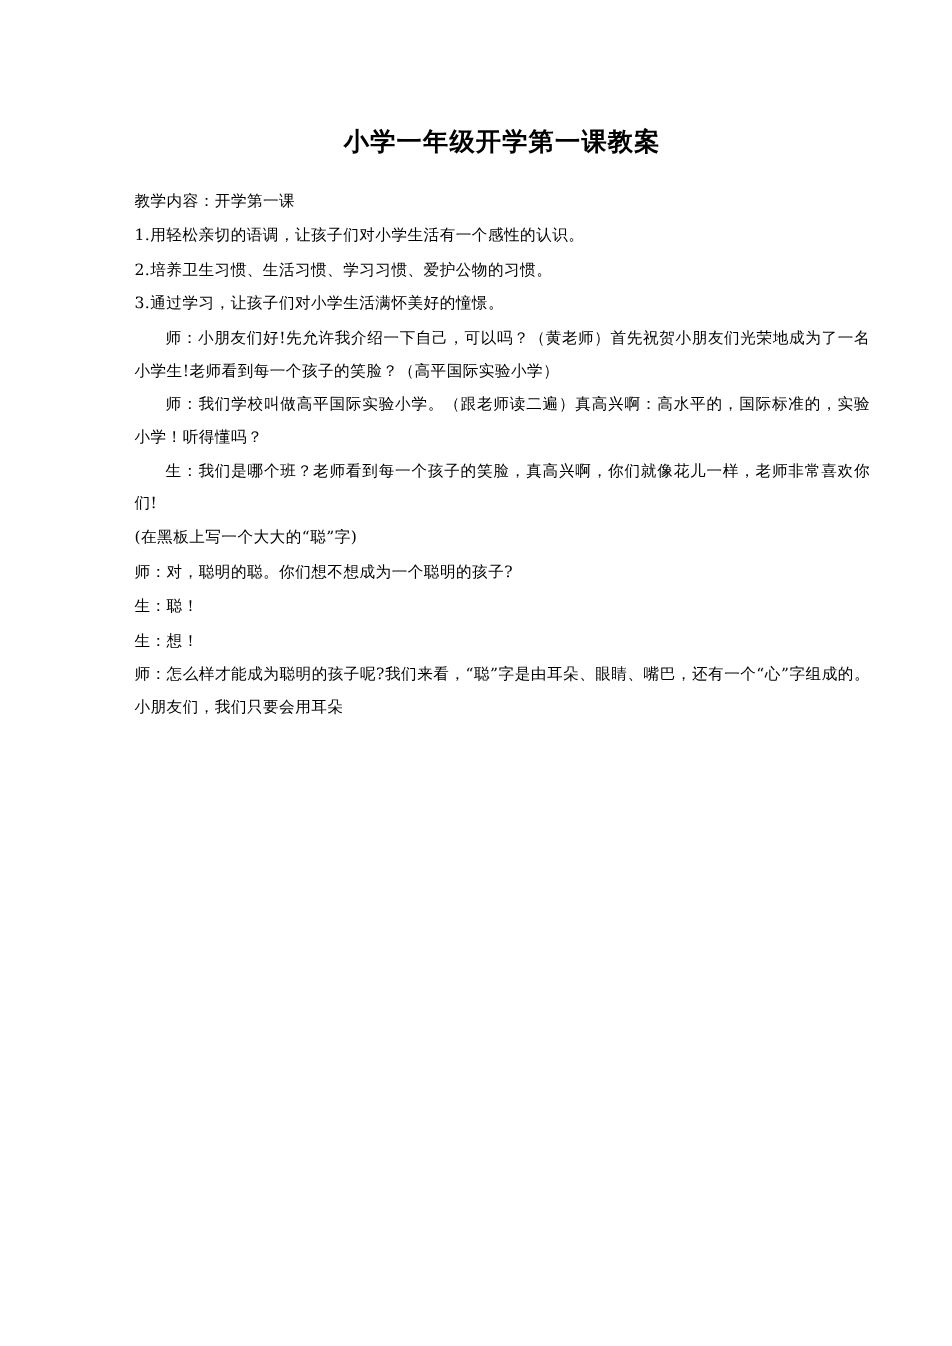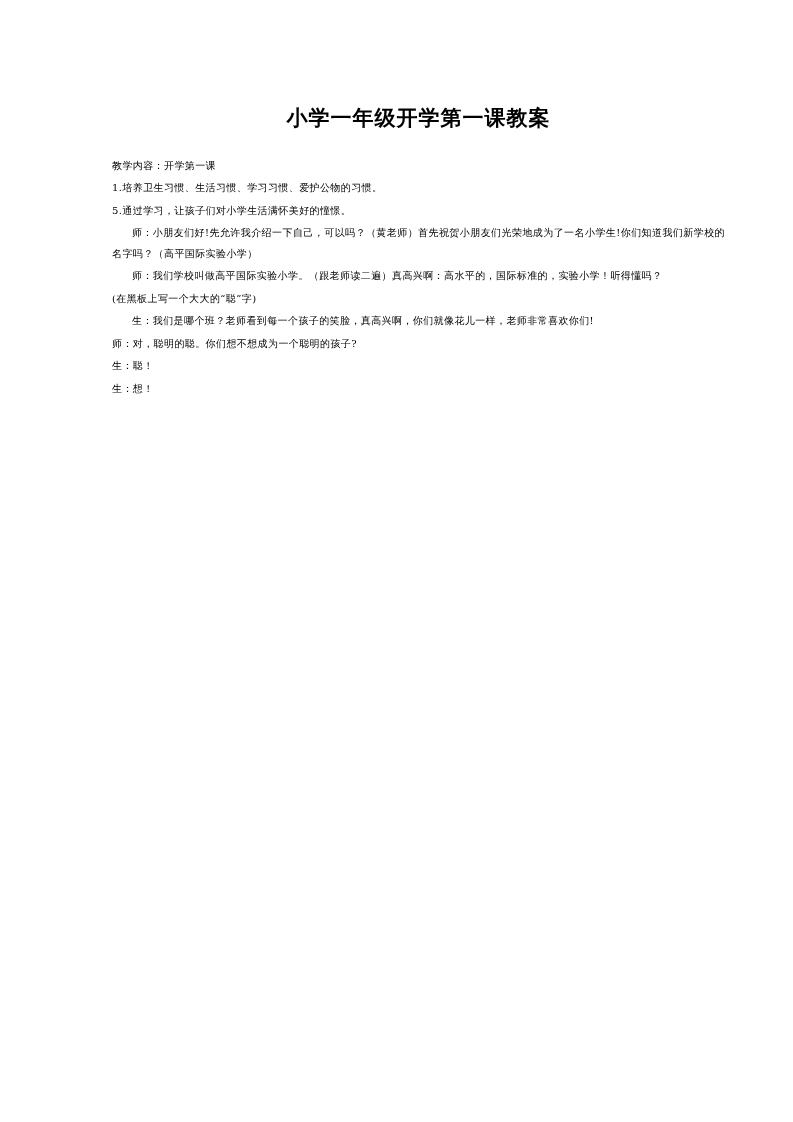--- a/index.html
+++ b/index.html
@@ -25,40 +25,42 @@
   }
   .doc-title {
     text-align: center;
     font-size: 21px;
     font-weight: bold;
     letter-spacing: 1px;
     margin: 14px 0 22px 0;
     line-height: 1.5;
   }
   .para {
-    font-size: 10px;
+    font-size: 13px;
     line-height: 2.05;
     text-align: justify;
     text-justify: inter-ideograph;
     margin: 0 0 2px 0;
     letter-spacing: 0.4px;
   }
   .indent {
     text-indent: 2em;
   }
 </style>
 </head>
 <body>
 
 <div class="page">
   <div class="doc-title">小学一年级开学第一课教案</div>
 
   <p class="para">教学内容：开学第一课</p>
-  <p class="para">1.培养卫生习惯、生活习惯、学习习惯、爱护公物的习惯。</p>
-  <p class="para">5.通过学习，让孩子们对小学生活满怀美好的憧憬。</p>
-  <p class="para indent">师：小朋友们好!先允许我介绍一下自己，可以吗？（黄老师）首先祝贺小朋友们光荣地成为了一名小学生!你们知道我们新学校的名字吗？（高平国际实验小学）</p>
+  <p class="para">1.用轻松亲切的语调，让孩子们对小学生活有一个感性的认识。</p>
+  <p class="para">2.培养卫生习惯、生活习惯、学习习惯、爱护公物的习惯。</p>
+  <p class="para">3.通过学习，让孩子们对小学生活满怀美好的憧憬。</p>
+  <p class="para indent">师：小朋友们好!先允许我介绍一下自己，可以吗？（黄老师）首先祝贺小朋友们光荣地成为了一名小学生!老师看到每一个孩子的笑脸？（高平国际实验小学）</p>
   <p class="para indent">师：我们学校叫做高平国际实验小学。（跟老师读二遍）真高兴啊：高水平的，国际标准的，实验小学！听得懂吗？</p>
+  <p class="para indent">生：我们是哪个班？老师看到每一个孩子的笑脸，真高兴啊，你们就像花儿一样，老师非常喜欢你们!</p>
   <p class="para">(在黑板上写一个大大的“聪”字)</p>
-  <p class="para indent">生：我们是哪个班？老师看到每一个孩子的笑脸，真高兴啊，你们就像花儿一样，老师非常喜欢你们!</p>
   <p class="para">师：对，聪明的聪。你们想不想成为一个聪明的孩子?</p>
   <p class="para">生：聪！</p>
   <p class="para">生：想！</p>
+  <p class="para">师：怎么样才能成为聪明的孩子呢?我们来看，“聪”字是由耳朵、眼睛、嘴巴，还有一个“心”字组成的。小朋友们，我们只要会用耳朵</p>
 </div>
 
 </body></html>

